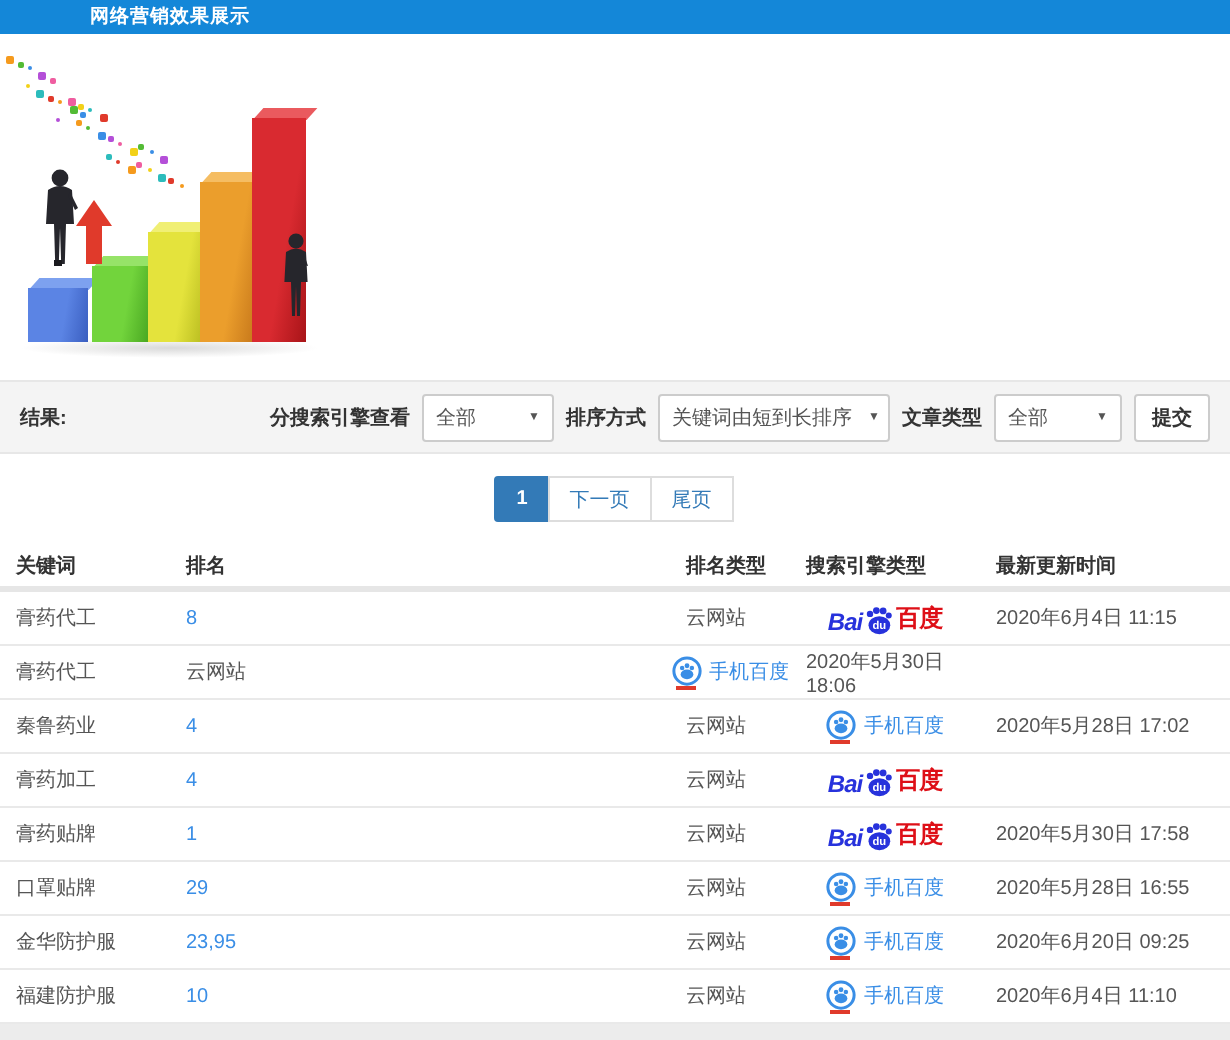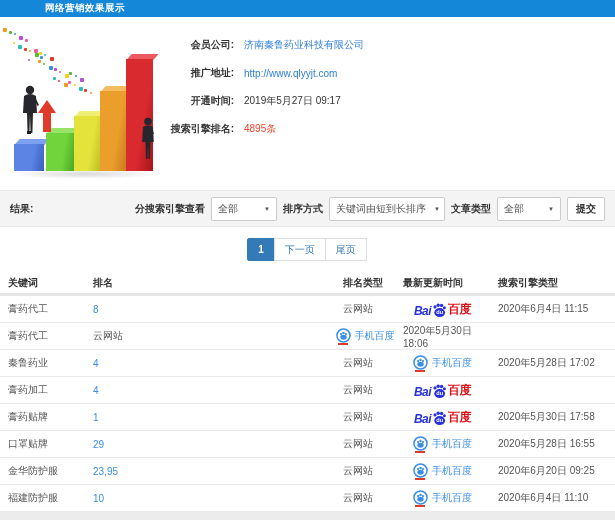--- a/index.html
+++ b/index.html
@@ -168,42 +168,20 @@
         <span class="confetti-dot" style="left: 72.5294px; top: 46.2353px; width: 2px; height: 2px; background: rgb(58, 142, 230);"></span>
         <span class="confetti-dot" style="left: 77.8824px; top: 49.0588px; width: 4px; height: 4px; background: rgb(180, 79, 216);"></span>
         <span class="confetti-dot" style="left: 66.2353px; top: 51.8824px; width: 3px; height: 3px; background: rgb(239, 93, 160);"></span>
         <span class="confetti-dot" style="left: 71.5882px; top: 54.7059px; width: 2px; height: 2px; background: rgb(242, 209, 24);"></span>
         <span class="confetti-dot" style="left: 76.9412px; top: 57.5294px; width: 4px; height: 4px; background: rgb(44, 188, 188);"></span>
         <span class="confetti-dot" style="left: 82.2941px; top: 60.3529px; width: 3px; height: 3px; background: rgb(224, 58, 43);"></span>
         <span class="confetti-dot" style="left: 87.6471px; top: 63.1765px; width: 2px; height: 2px; background: rgb(245, 154, 29);"></span>
       </div>
   </div>
 
-  <div class="info">
-
-      <div class="info-row">
-        <span class="info-label">会员公司:</span>
-        <span class="info-value link">济南秦鲁药业科技有限公司</span>
-      </div>
-
-      <div class="info-row">
-        <span class="info-label">推广地址:</span>
-        <span class="info-value link">http://www.qlyyjt.com</span>
-      </div>
-
-      <div class="info-row">
-        <span class="info-label">开通时间:</span>
-        <span class="info-value text">2019年5月27日 09:17</span>
-      </div>
-
-      <div class="info-row">
-        <span class="info-label">搜索引擎排名:</span>
-        <span class="info-value highlight">4895条</span>
-      </div>
-    </div>
 </div>
 
 <div class="results-bar">
   <span class="results-label">结果:</span>
   <div class="filters">
     <span class="filter-label">分搜索引擎查看</span>
     <div class="select w-engine">
       <span class="sel-text">全部</span>
       <span class="caret">▼</span>
     </div>
@@ -225,22 +203,22 @@
   <div class="page-btn active">1</div>
   <div class="page-btn">下一页</div>
   <div class="page-btn">尾页</div>
 </div>
 
 <div>
   <div class="grid-row thead">
     <div>关键词</div>
     <div>排名</div>
     <div>排名类型</div>
+    <div>搜索引擎类型</div>
     <div>最新更新时间</div>
-    <div>搜索引擎类型</div>
   </div>
   <div id="table-body">
   <div class="grid-row trow">
     <div class="cell-keyword">膏药代工</div>
     <div class="cell-rank">8</div>
     <div class="cell-ranktype">云网站</div>
     <div class="cell-engine">
   <span class="logo-baidu-pc">
     <span class="bai">Bai</span>
     <svg width="15" height="15" viewBox="0 0 16 16">

